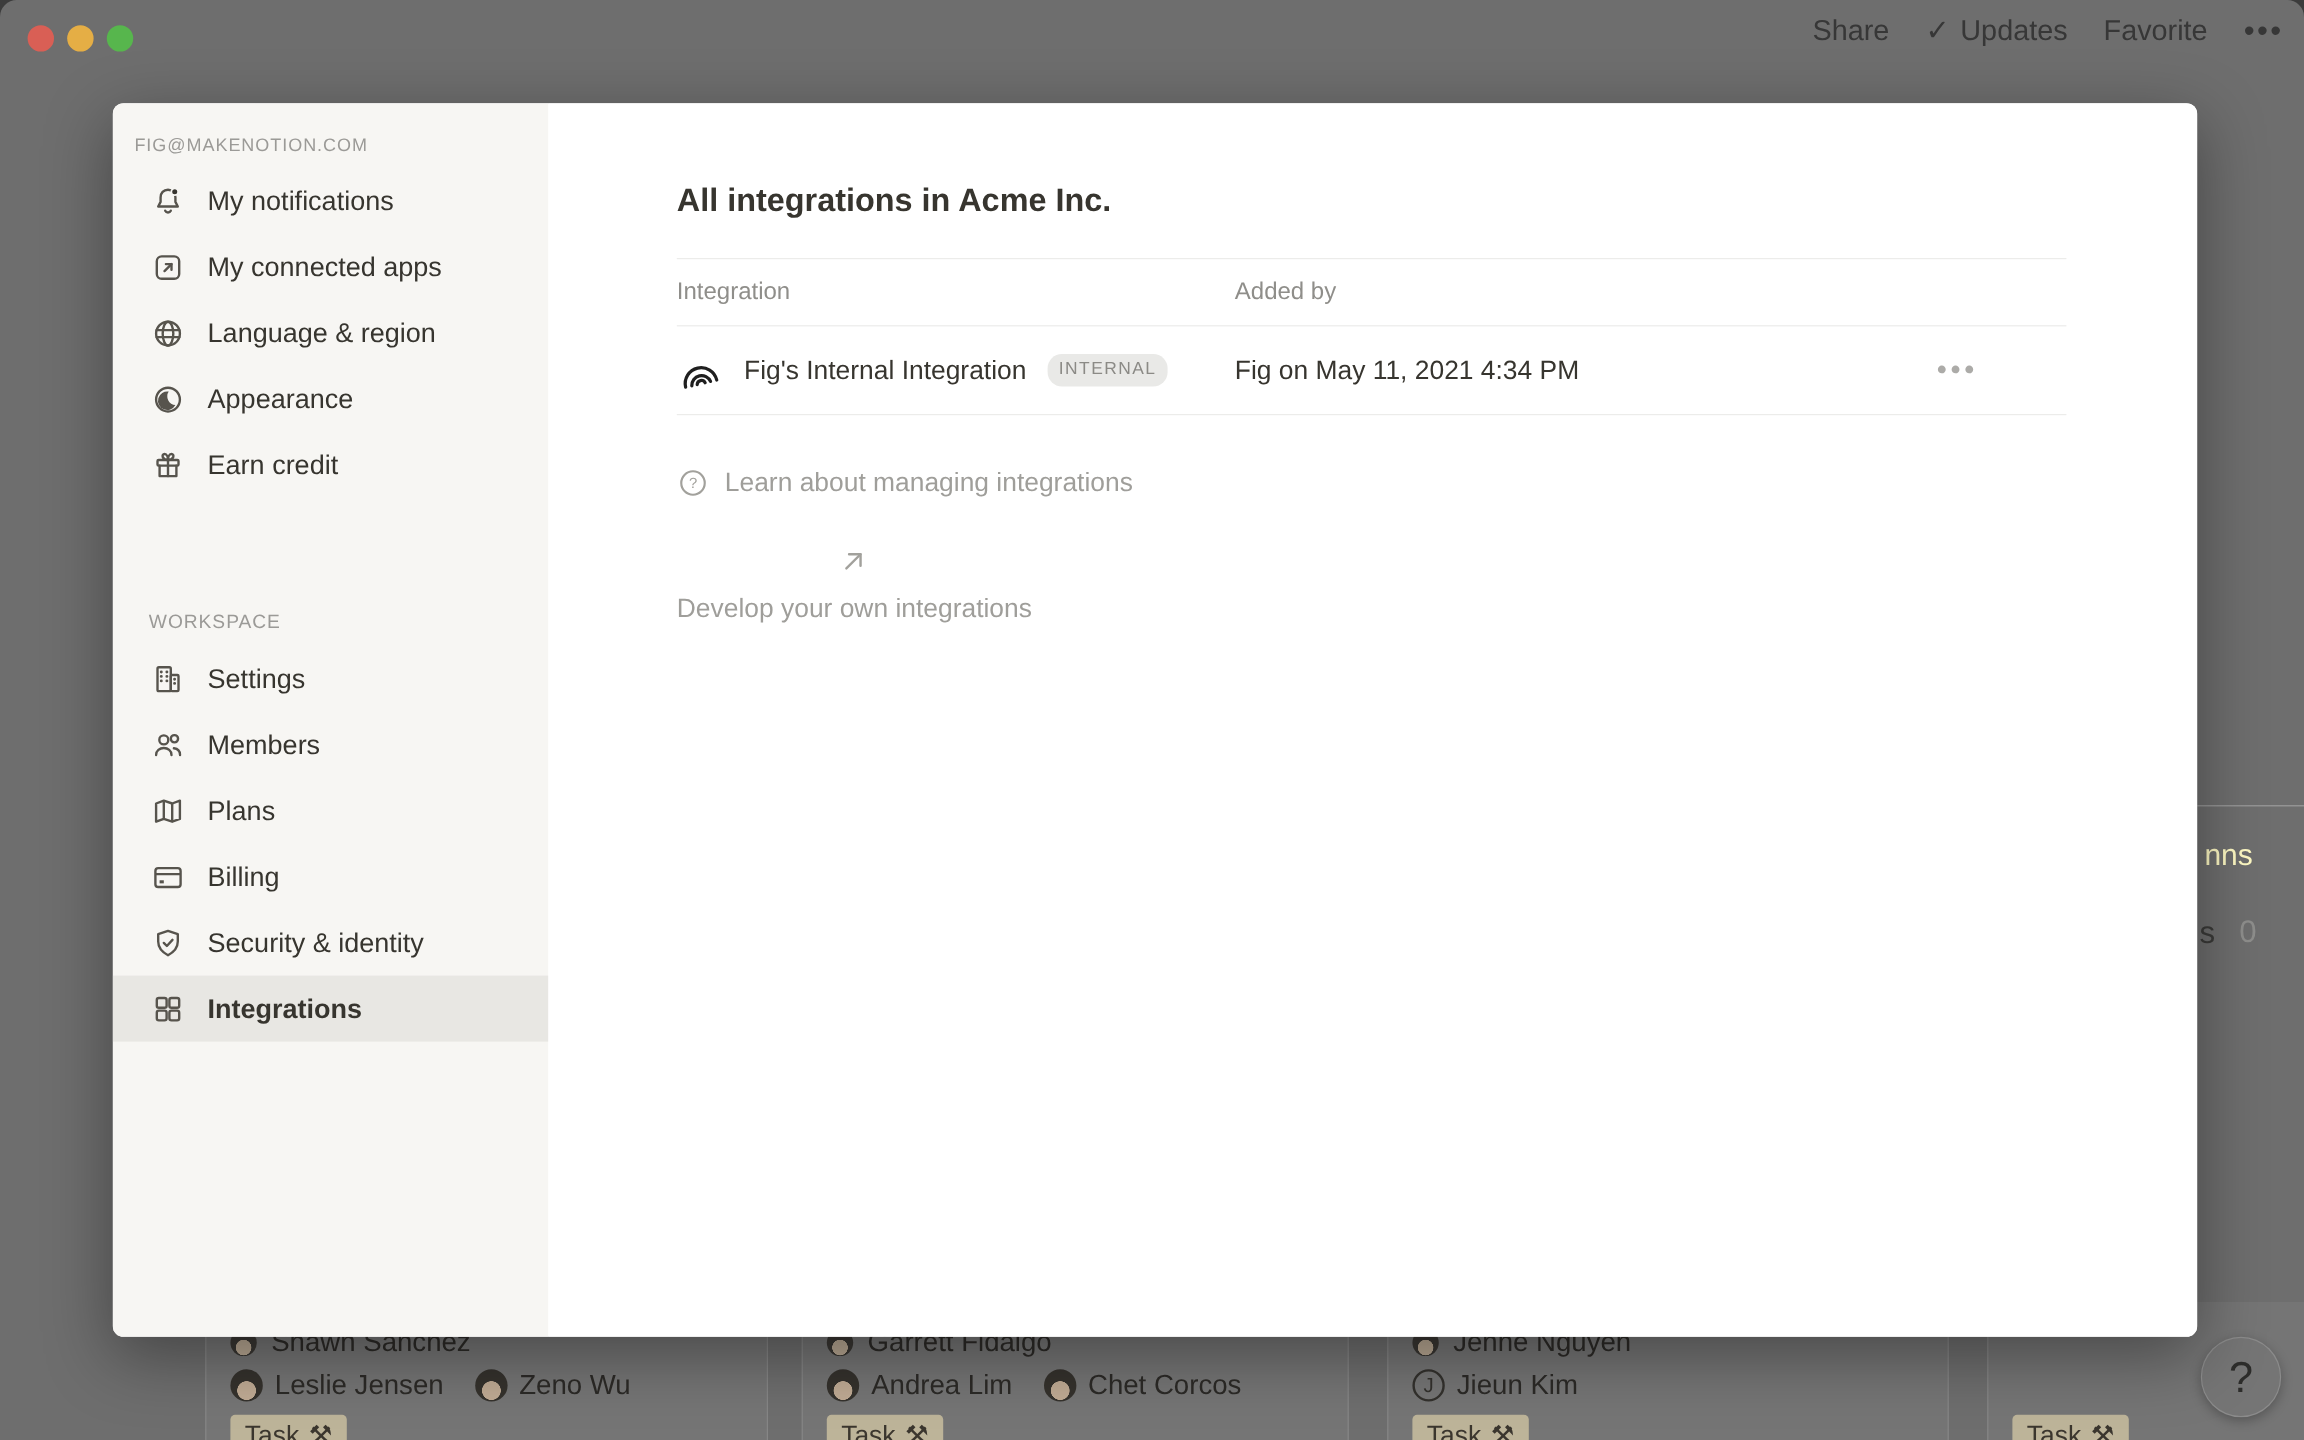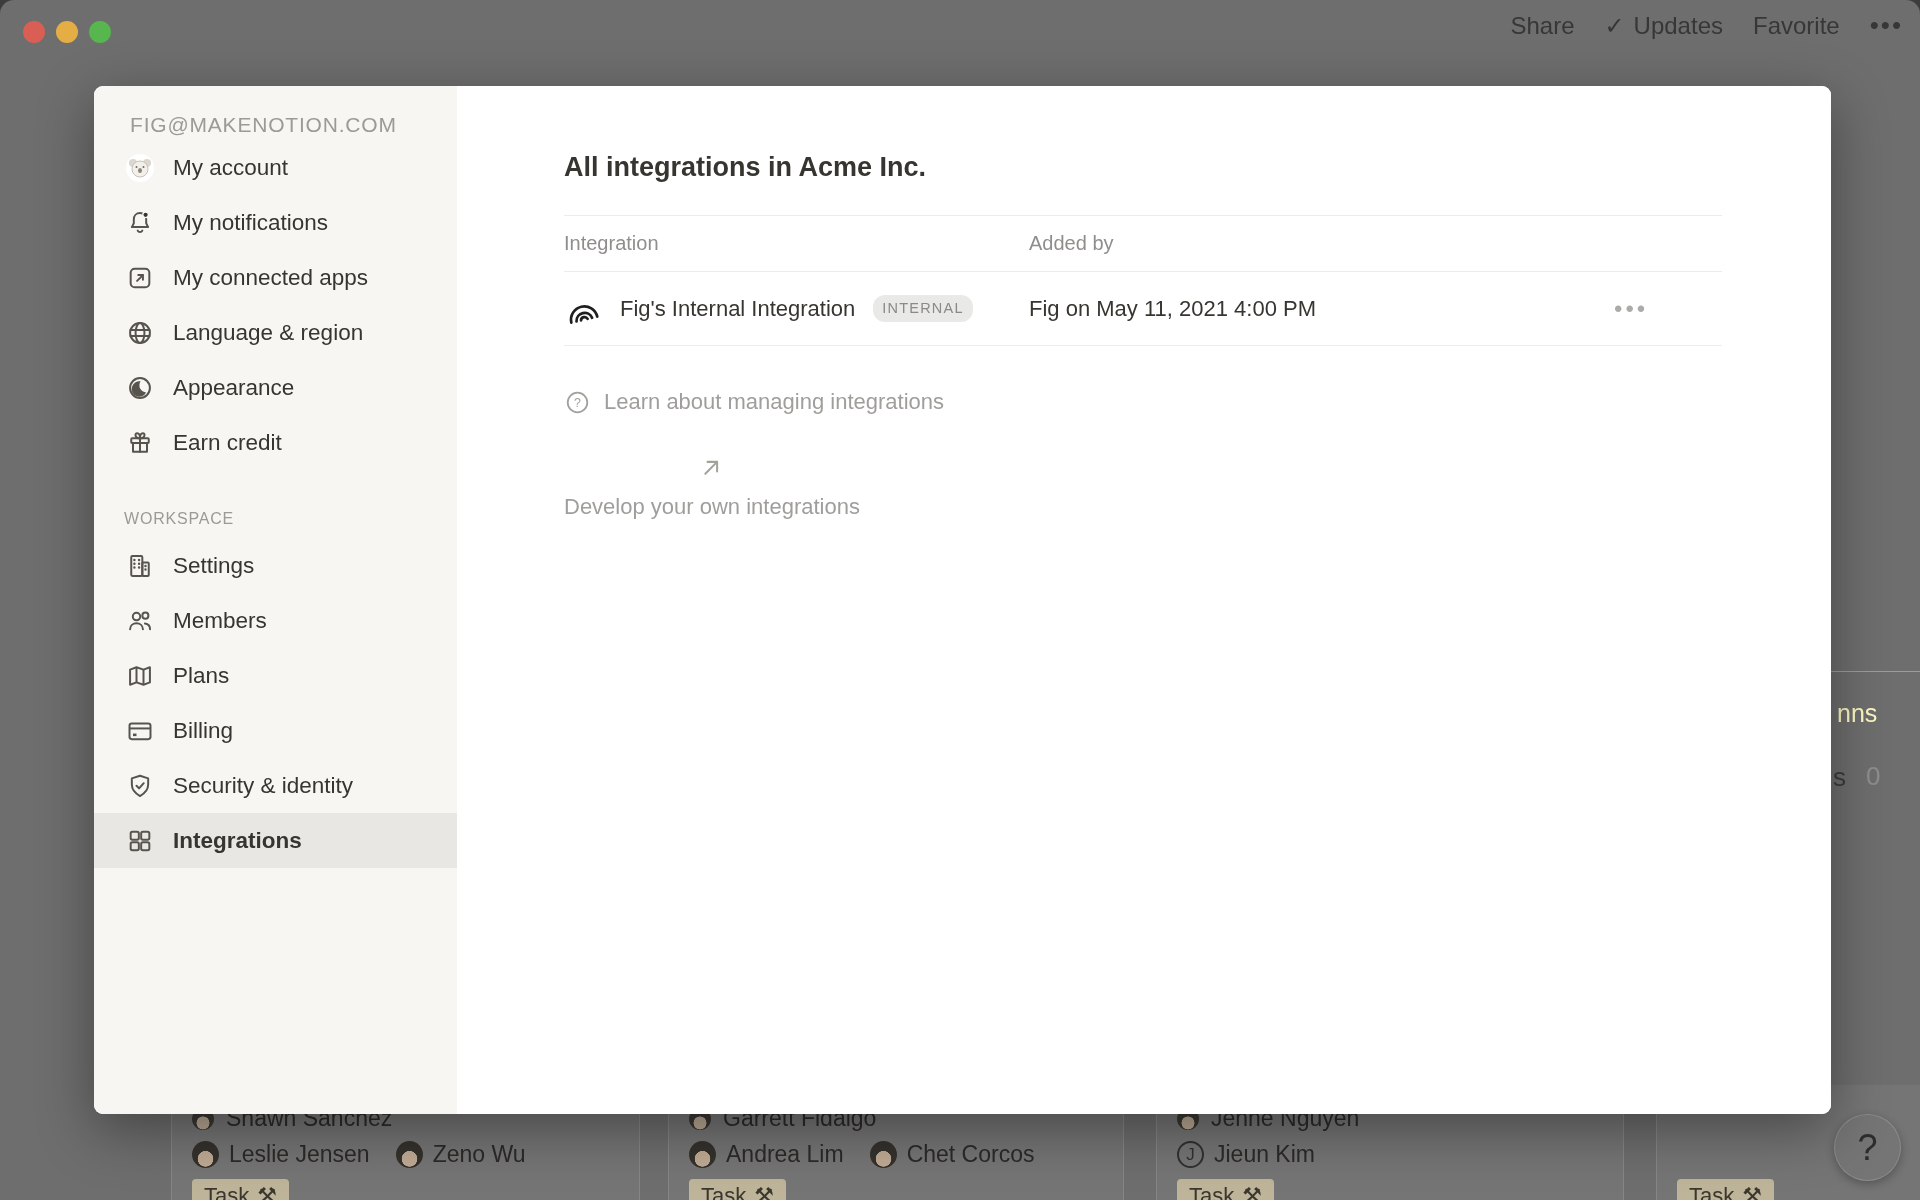--- a/index.html
+++ b/index.html
@@ -45,21 +45,21 @@
 
   .help-fab { position:absolute; left:1834px; top:1114px; width:67px; height:67px; border-radius:50%;
               background:#757575; border:1px solid rgba(255,255,255,0.16);
               box-shadow:0 3px 10px rgba(0,0,0,0.28); display:flex; align-items:center; justify-content:center;
               font-size:36px; color:#2d2d2b; cursor:pointer; }
 
   
   .modal { position:absolute; left:94px; top:86px; width:1737px; height:1028px; border-radius:9px;
            box-shadow:0 16px 55px rgba(0,0,0,0.38); display:flex; overflow:hidden; background:#ffffff; }
   .sidebar { width:363px; background:#f7f6f3; position:relative; flex:none; }
-  .side-email { position:absolute; left:36px; top:27px; font-size:21px; letter-spacing:0.8px;
+  .side-email { position:absolute; left:18px; top:27px; font-size:15px; letter-spacing:0.8px;
                 color:#9b9a97; font-weight:500; }
   .side-list1 { position:absolute; top:54px; left:0; right:0; }
   .side-ws    { position:absolute; left:30px; top:424px; font-size:16px; letter-spacing:0.8px;
                 color:#9b9a97; font-weight:500; }
   .side-list2 { position:absolute; top:452px; left:0; right:0; }
   .side-item { height:55px; display:flex; align-items:center; padding:0 18px 0 31px; gap:18px;
                font-size:22.5px; color:#37352f; cursor:pointer; }
   .side-item .ic { width:30px; height:30px; flex:none; display:flex; align-items:center; justify-content:center; }
   .side-item.active { background:#e8e7e3; font-weight:700; }
 
@@ -197,34 +197,20 @@
   </div>
 
   <div class="modal">
 
     <aside class="sidebar">
       <div class="side-email">FIG@MAKENOTION.COM</div>
 
       <div class="side-list1">
         <div class="side-item">
           <span class="ic">
-            <svg width="30" height="30" viewBox="0 0 30 30">
-              <circle cx="15" cy="15" r="14" fill="#ffffff"></circle>
-              <circle cx="8" cy="10" r="4" fill="#dbd7d0"></circle>
-              <circle cx="22" cy="10" r="4" fill="#dbd7d0"></circle>
-              <circle cx="15" cy="16" r="8" fill="#f3f0ea" stroke="#c6c2ba" stroke-width="1"></circle>
-              <ellipse cx="15" cy="17.5" rx="2" ry="2.6" fill="#8a867e"></ellipse>
-              <circle cx="11.5" cy="14" r="1" fill="#6f6b63"></circle>
-              <circle cx="18.5" cy="14" r="1" fill="#6f6b63"></circle>
-            </svg>
-          </span>
-          <span>My account</span>
-        </div>
-        <div class="side-item">
-          <span class="ic">
             <svg width="28" height="28" viewBox="0 0 24 24" fill="none" stroke="#57544d" stroke-width="1.7" stroke-linecap="round" stroke-linejoin="round">
               <path d="M12 3.5c-3.2 0-5.3 2.4-5.3 5.5v3.2L5 15.5h14l-1.7-3.3V9c0-3.1-2.1-5.5-5.3-5.5z"></path>
               <path d="M10 18.5a2.2 2.2 0 0 0 4 0"></path>
               <circle cx="16.8" cy="5" r="2.4" fill="#37352f" stroke="#f7f6f3" stroke-width="1.2"></circle>
             </svg>
           </span>
           <span>My notifications</span>
         </div>
         <div class="side-item">
           <span class="ic">
@@ -345,21 +331,21 @@
       <div class="trow">
         <svg class="fig-ic" viewBox="0 0 28 28" fill="none" stroke="#1f1f1f" stroke-width="2" stroke-linecap="round">
           <g transform="rotate(-13 14 19)">
             <path d="M4.5 22a9.8 9.8 0 0 1 19.6 0"></path>
             <path d="M8.4 22a6 6 0 0 1 11.8 0"></path>
             <path d="M11.8 22a2.6 2.6 0 0 1 5 0"></path>
           </g>
         </svg>
         <span class="trow-name">Fig's Internal Integration</span>
         <span class="badge">INTERNAL</span>
-        <span class="trow-added">Fig on May 11, 2021 4:00 PM</span>
+        <span class="trow-added">Fig on May 11, 2021 4:34 PM</span>
         <span class="trow-more">
           <span>•••</span>
         </span>
       </div>
 
       <div class="mlink mlink1">
         <svg class="lic" viewBox="0 0 24 24" fill="none" stroke="#a2a19c" stroke-width="1.6">
           <circle cx="12" cy="12" r="8.7"></circle>
           <text x="12" y="16" text-anchor="middle" font-size="11" fill="#a2a19c" stroke="none" font-family="Liberation Sans, sans-serif">?</text>
         </svg>

